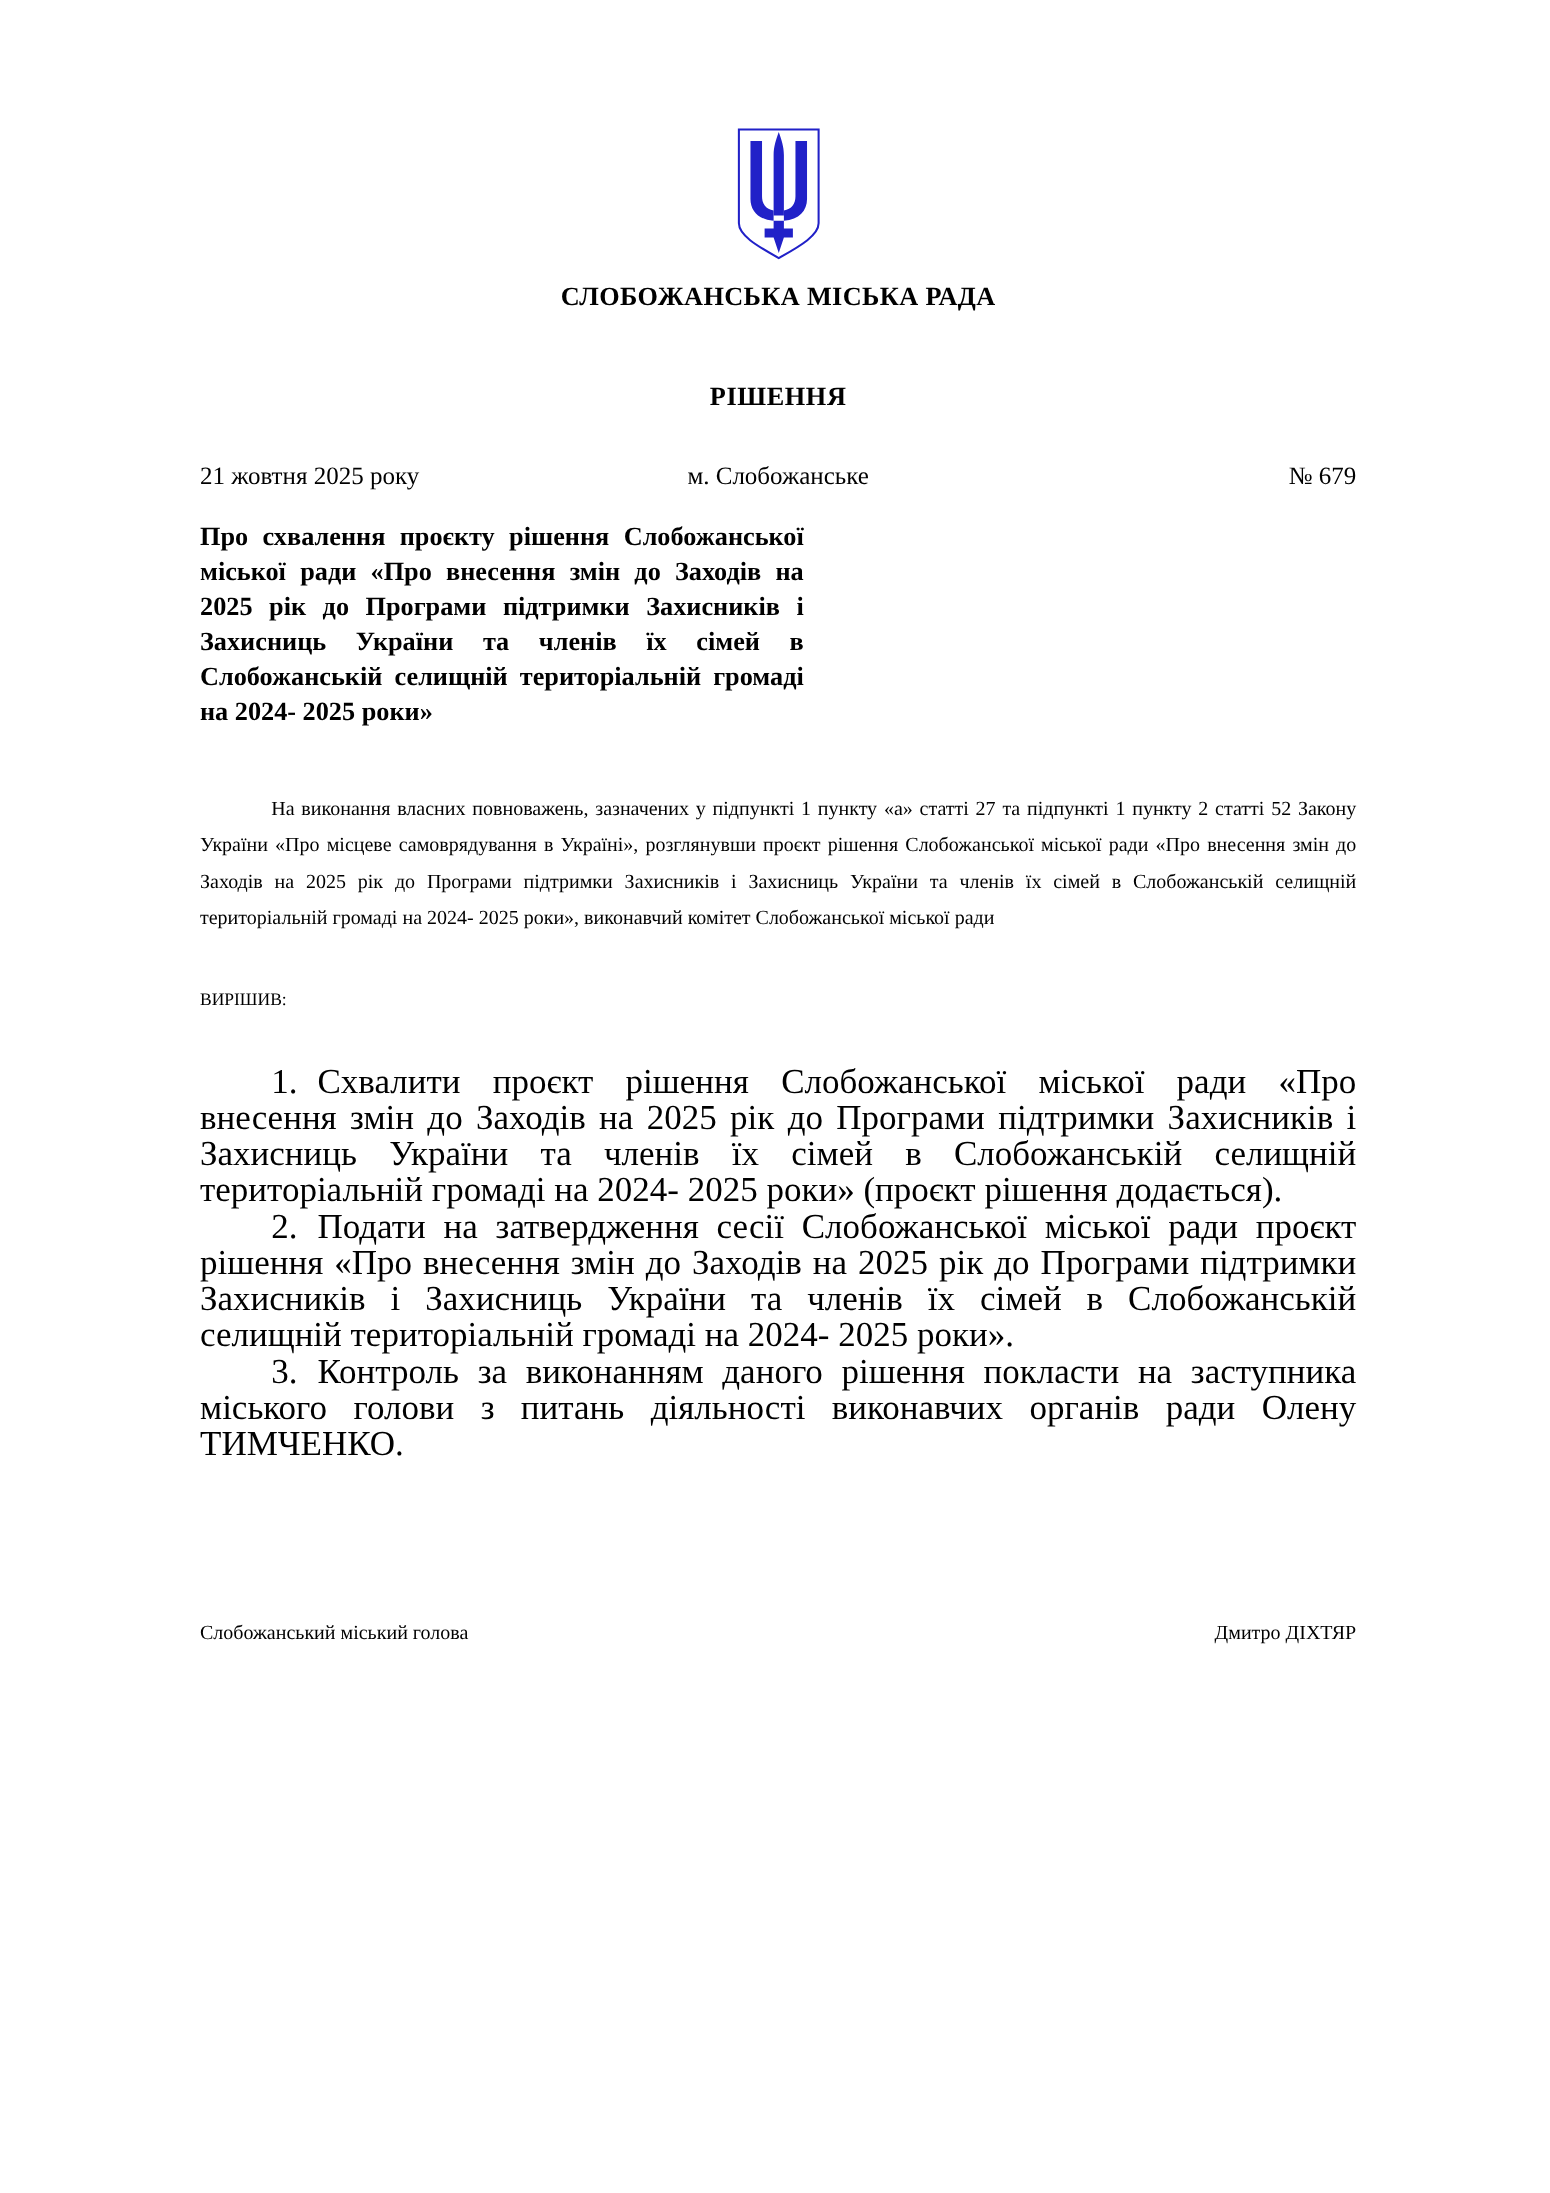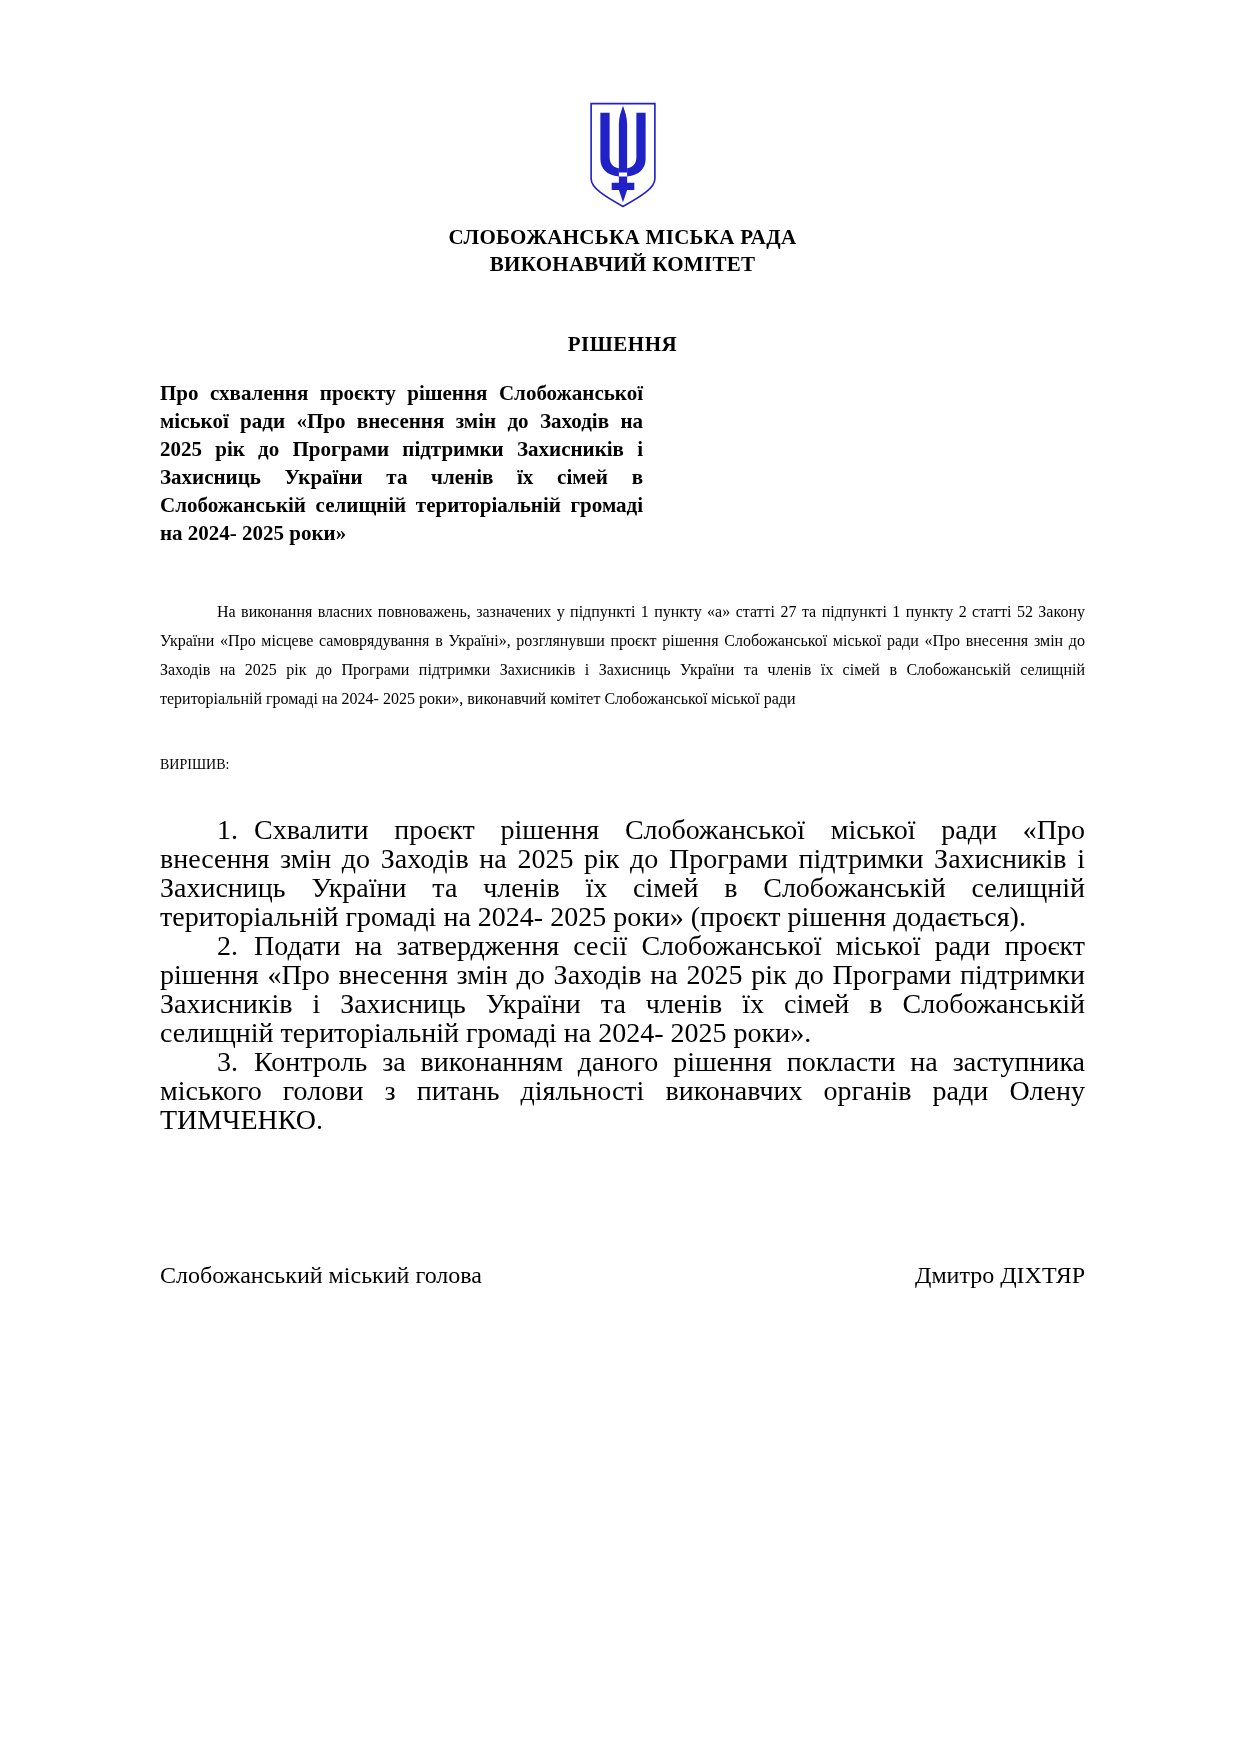--- a/index.html
+++ b/index.html
@@ -70,21 +70,21 @@
     line-height: 29px;
     text-align: justify;
     text-indent: 57px;
   }
   .item-num { margin-right: 16px; }
   .signature-row {
     display: flex;
     justify-content: space-between;
     align-items: baseline;
     margin-top: 128px;
-    font-size: 24px;
+    font-size: 16px;
   }
 </style>
 </head>
 <body>
 
 <div class="page">
 
   <div class="emblem-wrap">
     <svg width="72" height="110" viewBox="0 0 70 106" xmlns="http://www.w3.org/2000/svg" aria-hidden="true">
       <path d="M4 3 H66 V76 C66 85 53 93 35 103 C17 93 4 85 4 76 Z" fill="none" stroke="#2121c8" stroke-width="1.6"></path>
@@ -92,25 +92,29 @@
         <path d="M35 5 C33 11 31 16 31 23 V70 H39 V23 C39 16 37 11 35 5 Z"></path>
         <path d="M13 12 H22 V55 C22 61 25 65 31 66 V74 C19 73 13 66 13 57 Z"></path>
         <path d="M57 12 H48 V55 C48 61 45 65 39 66 V74 C51 73 57 66 57 57 Z"></path>
         <path d="M31 74 H39 V80 H46 V87 H39 L35 99 L31 87 H24 V80 H31 Z"></path>
       </g>
     </svg>
   </div>
 
   <div class="org-header">
     <div>СЛОБОЖАНСЬКА МІСЬКА РАДА</div>
-    <div>ВИКОНАВЧИЙ КОМІТЕТ</div>
   </div>
 
   <div class="doc-type">РІШЕННЯ</div>
 
+  <div class="meta-row">
+    <div class="meta-left">21 жовтня 2025 року</div>
+    <div class="meta-center">м. Слобожанське</div>
+    <div class="meta-right">№ 679</div>
+  </div>
 
   <div class="subject">Про схвалення проєкту рішення Слобожанської міської ради «Про внесення змін до Заходів на 2025 рік до Програми підтримки Захисників і Захисниць України та членів їх сімей в Слобожанській селищній територіальній громаді на 2024- 2025 роки»</div>
 
   <p class="preamble">На виконання власних повноважень, зазначених у підпункті 1 пункту «а» статті 27 та підпункті 1 пункту 2 статті 52 Закону України «Про місцеве самоврядування в Україні», розглянувши проєкт рішення Слобожанської міської ради «Про внесення змін до Заходів на 2025 рік до Програми підтримки Захисників і Захисниць України та членів їх сімей в Слобожанській селищній територіальній громаді на 2024- 2025 роки», виконавчий комітет Слобожанської міської ради</p>
 
   <div class="resolved">ВИРІШИВ:</div>
 
   <div class="items">
     <p class="item">
       <span class="item-num">1.</span><span>Схвалити проєкт рішення Слобожанської міської ради «Про внесення змін до Заходів на 2025 рік до Програми підтримки Захисників і Захисниць України та членів їх сімей в Слобожанській селищній територіальній громаді на 2024- 2025 роки» (проєкт рішення додається).</span>

